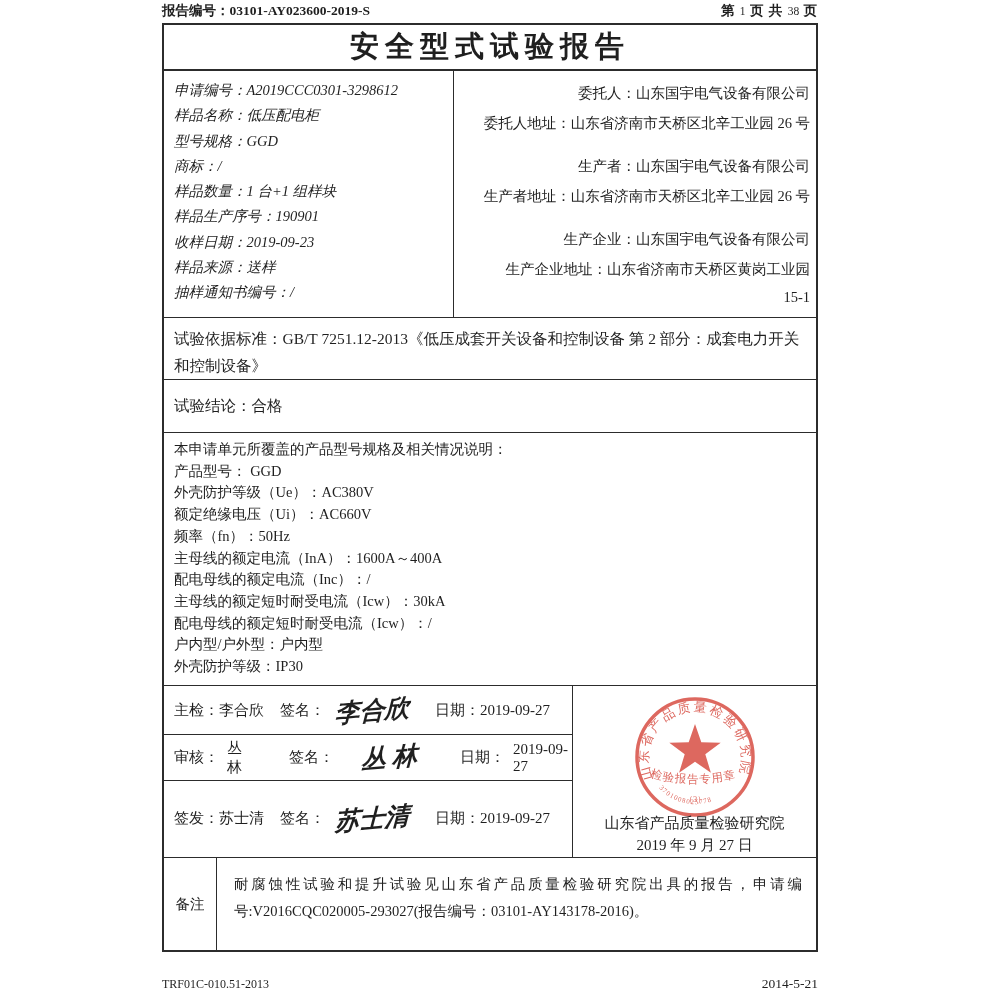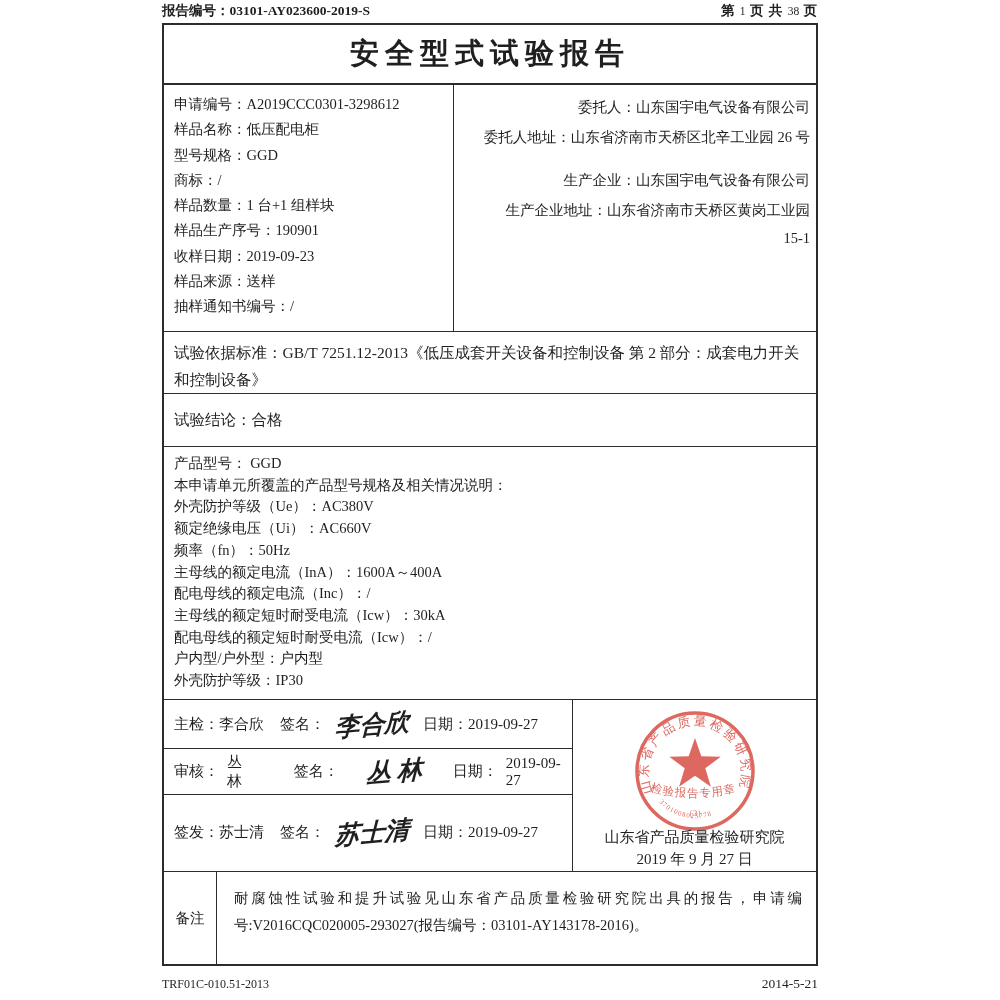--- a/index.html
+++ b/index.html
@@ -8,28 +8,28 @@
     font-family:"Liberation Serif","DejaVu Serif",serif;
     color:#1f1f1f;
   }
   *{box-sizing:border-box;}
   .doc{position:absolute;left:162px;top:3px;width:656px;}
   
   .hdr{display:flex;justify-content:space-between;align-items:flex-end;height:17px;font-size:13.5px;font-weight:bold;}
   .hdr .pg{font-weight:bold;letter-spacing:1px;}
   .hdr .pg .num{font-size:11.5px;font-weight:normal;letter-spacing:0;}
   
-  .title-box{margin-top:3px;border:2px solid #2c2c2c;border-bottom:none;height:60px;display:flex;align-items:center;justify-content:center;font-size:29px;font-weight:600;letter-spacing:6px;}
+  .title-box{margin-top:3px;border:2px solid #2c2c2c;border-bottom:none;height:46px;display:flex;align-items:center;justify-content:center;font-size:29px;font-weight:600;letter-spacing:6px;}
   
   .tbl{border:2px solid #2c2c2c;width:656px;}
   .row{border-bottom:1.5px solid #2c2c2c;}
   .row:last-child{border-bottom:none;}
   
   .row-info{display:flex;height:247px;}
-  .info-left{width:290px;border-right:1.5px solid #2c2c2c;padding:7px 6px 0 10px;font-size:14.5px;}
+  .info-left{width:290px;border-right:1.5px solid #2c2c2c;padding:7px 6px 0 10px;font-size:14.5px;font-style:italic;}
   .info-left .line{line-height:25.3px;white-space:nowrap;}
   .info-right{flex:1;padding:8px 6px 0 12px;font-size:14.5px;}
   .info-right .group{margin-bottom:14px;}
   .info-right .group div{line-height:29.5px;text-align:right;}
   .info-right .indent{padding-left:118px;line-height:26px !important;}
   
   .row-standard{min-height:59px;padding:7px 10px 0 10px;font-size:15.5px;line-height:27px;}
   .row-conclusion{height:53px;display:flex;align-items:center;padding:0 10px;font-size:15.5px;}
   
   .row-product{height:253px;padding:6px 10px 0 10px;font-size:14.5px;}
@@ -37,21 +37,21 @@
   
   .row-sign{display:flex;height:172px;}
   .sign-left{width:409px;border-right:1.5px solid #2c2c2c;display:flex;flex-direction:column;}
   .sign-row{display:flex;align-items:center;padding-left:10px;font-size:15px;border-bottom:1.5px solid #2c2c2c;}
   .sign-row:nth-child(1){height:49px;}
   .sign-row:nth-child(2){height:46px;gap:8px;}
   .sign-row:nth-child(3){height:75px;border-bottom:none;}
   .sign-row .role{white-space:nowrap;}
   .sign-row .slabel{margin-left:16px;white-space:nowrap;}
   .handsign{display:inline-block;font-size:25px;font-style:italic;font-weight:600;transform:rotate(-5deg) skewX(-6deg);margin:0 4px;min-width:86px;text-align:center;}
-  .sign-row .dt{white-space:nowrap;margin-left:4px;}
+  .sign-row .dt{white-space:nowrap;margin-left:16px;}
   .sign-right{flex:1;position:relative;}
   .stamp{position:absolute;left:50%;top:4px;transform:translateX(-50%);opacity:0.88;}
   .stamp-caption{position:absolute;bottom:1px;left:0;width:100%;text-align:center;font-size:15px;line-height:21.5px;}
   
   .row-remark{display:flex;height:92px;}
   .remark-label{width:53px;border-right:1.5px solid #2c2c2c;display:flex;align-items:center;justify-content:center;font-size:14.5px;}
   .remark-text{flex:1;padding:13px 14px 0 17px;font-size:14.5px;line-height:26.5px;text-align:justify;}
   
   .ftr{position:absolute;left:162px;top:976px;width:656px;display:flex;justify-content:space-between;align-items:flex-end;}
   .ftr .fl{font-size:12px;}
@@ -91,38 +91,42 @@
         <div class="line">收样日期：2019-09-23</div>
         <div class="line">样品来源：送样</div>
         <div class="line">抽样通知书编号：/</div>
       </div>
       <div class="info-right">
         <div class="group">
           <div>委托人：山东国宇电气设备有限公司</div>
           <div>委托人地址：山东省济南市天桥区北辛工业园 26 号</div>
         </div>
         <div class="group">
+          <div>生产者：山东国宇电气设备有限公司</div>
+          <div>生产者地址：山东省济南市天桥区北辛工业园 26 号</div>
+        </div>
+        <div class="group">
           <div>生产企业：山东国宇电气设备有限公司</div>
           <div>生产企业地址：山东省济南市天桥区黄岗工业园</div>
           <div class="indent">15-1</div>
         </div>
       </div>
     </div>
 
     <div class="row row-standard">
       <span>试验依据标准：GB/T 7251.12-2013《低压成套开关设备和控制设备 第 2 部分：成套电力开关和控制设备》</span>
     </div>
 
     <div class="row row-conclusion">
       <span>试验结论：合格</span>
     </div>
 
     <div class="row row-product">
+      <div class="pline">本申请单元所覆盖的产品型号规格及相关情况说明：</div>
       <div class="pline">产品型号： GGD</div>
-      <div class="pline">本申请单元所覆盖的产品型号规格及相关情况说明：</div>
       <div class="pline">外壳防护等级（Ue）：AC380V</div>
       <div class="pline">额定绝缘电压（Ui）：AC660V</div>
       <div class="pline">频率（fn）：50Hz</div>
       <div class="pline">主母线的额定电流（InA）：1600A～400A</div>
       <div class="pline">配电母线的额定电流（Inc）：/</div>
       <div class="pline">主母线的额定短时耐受电流（Icw）：30kA</div>
       <div class="pline">配电母线的额定短时耐受电流（Icw）：/</div>
       <div class="pline">户内型/户外型：户内型</div>
       <div class="pline">外壳防护等级：IP30</div>
     </div>

